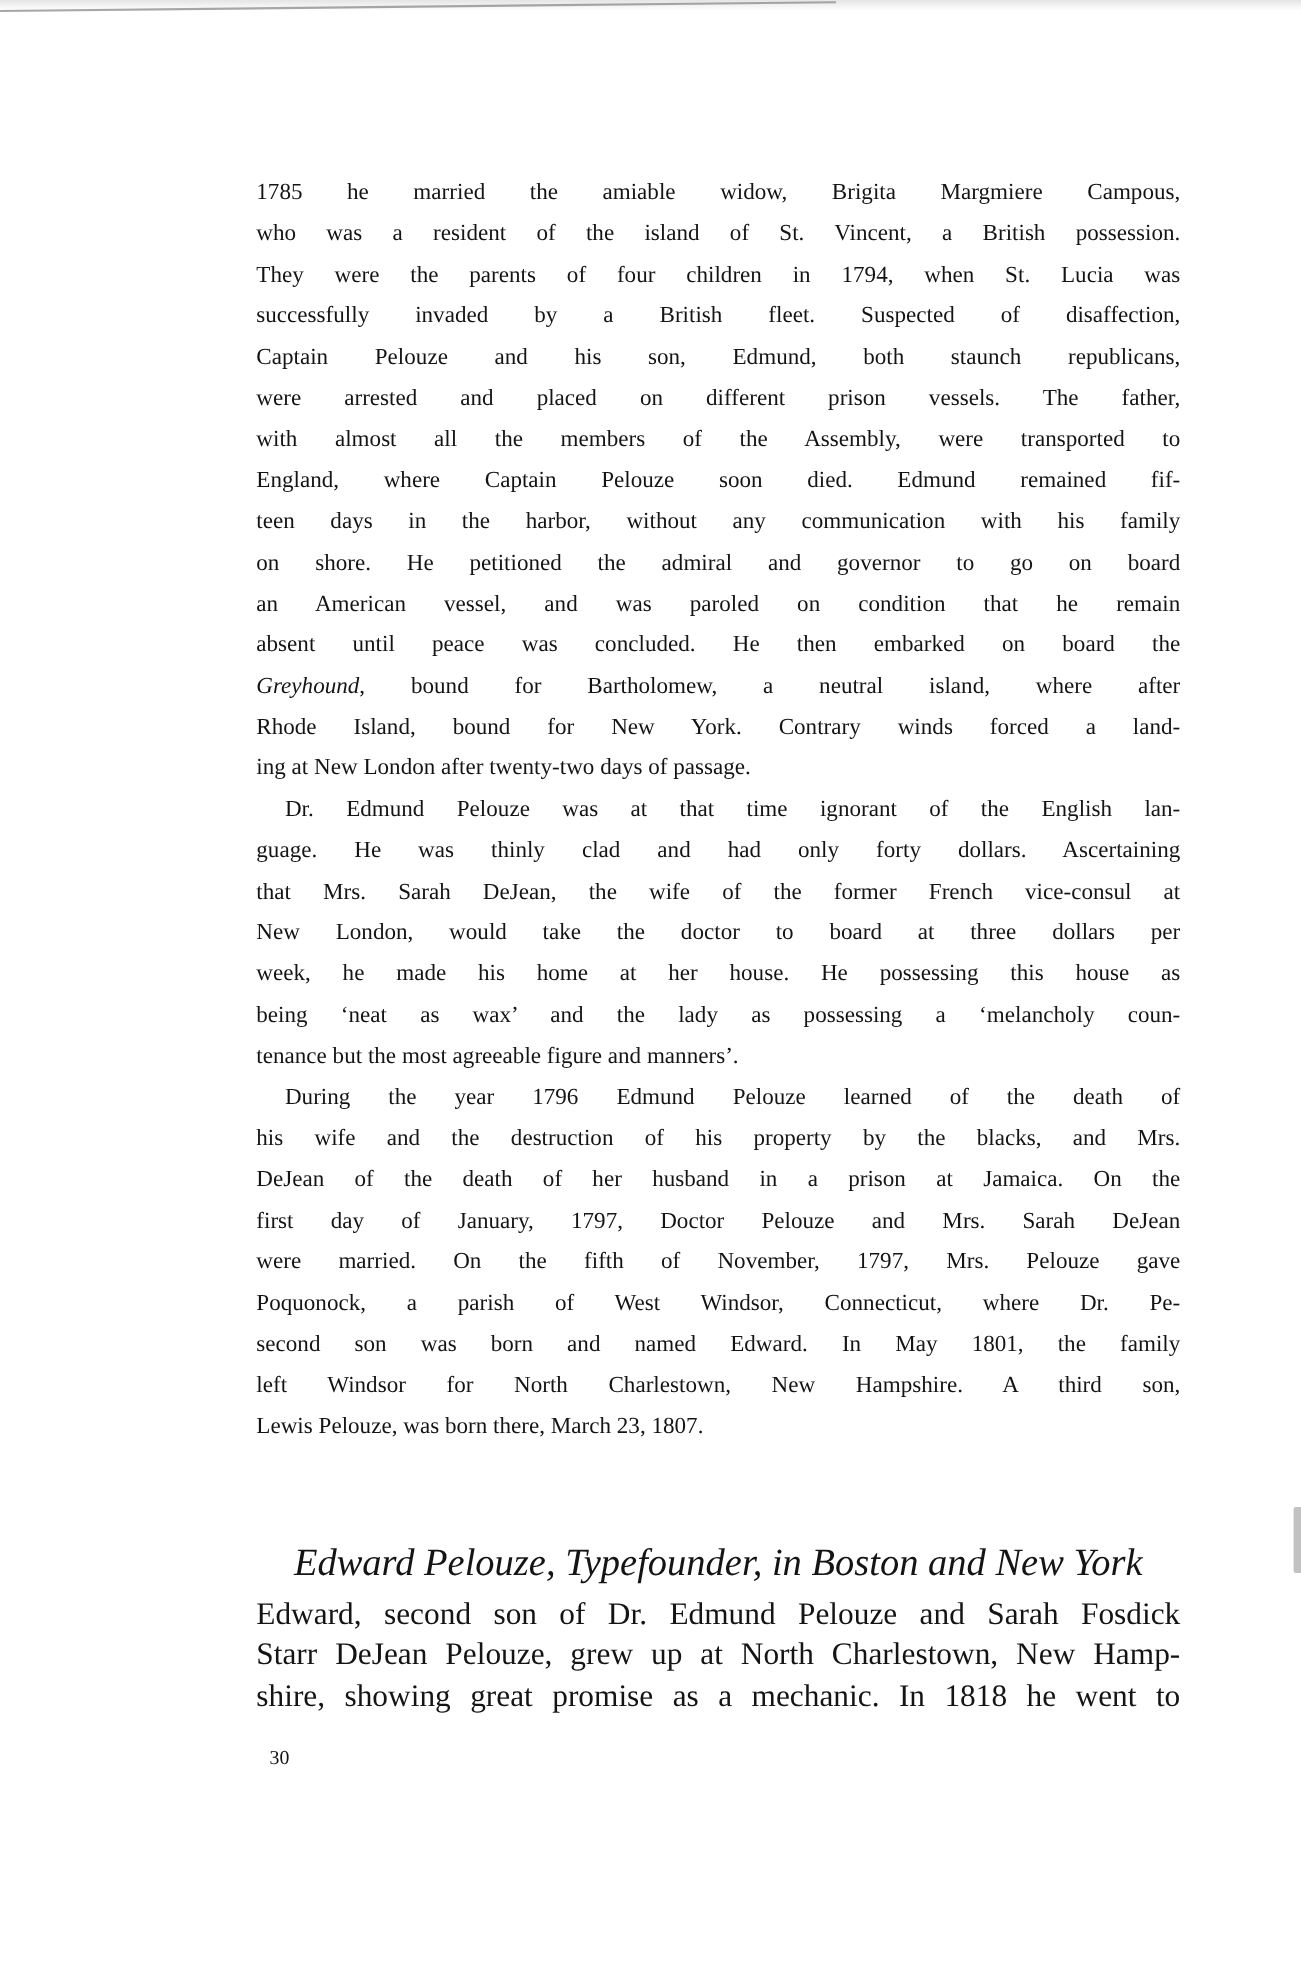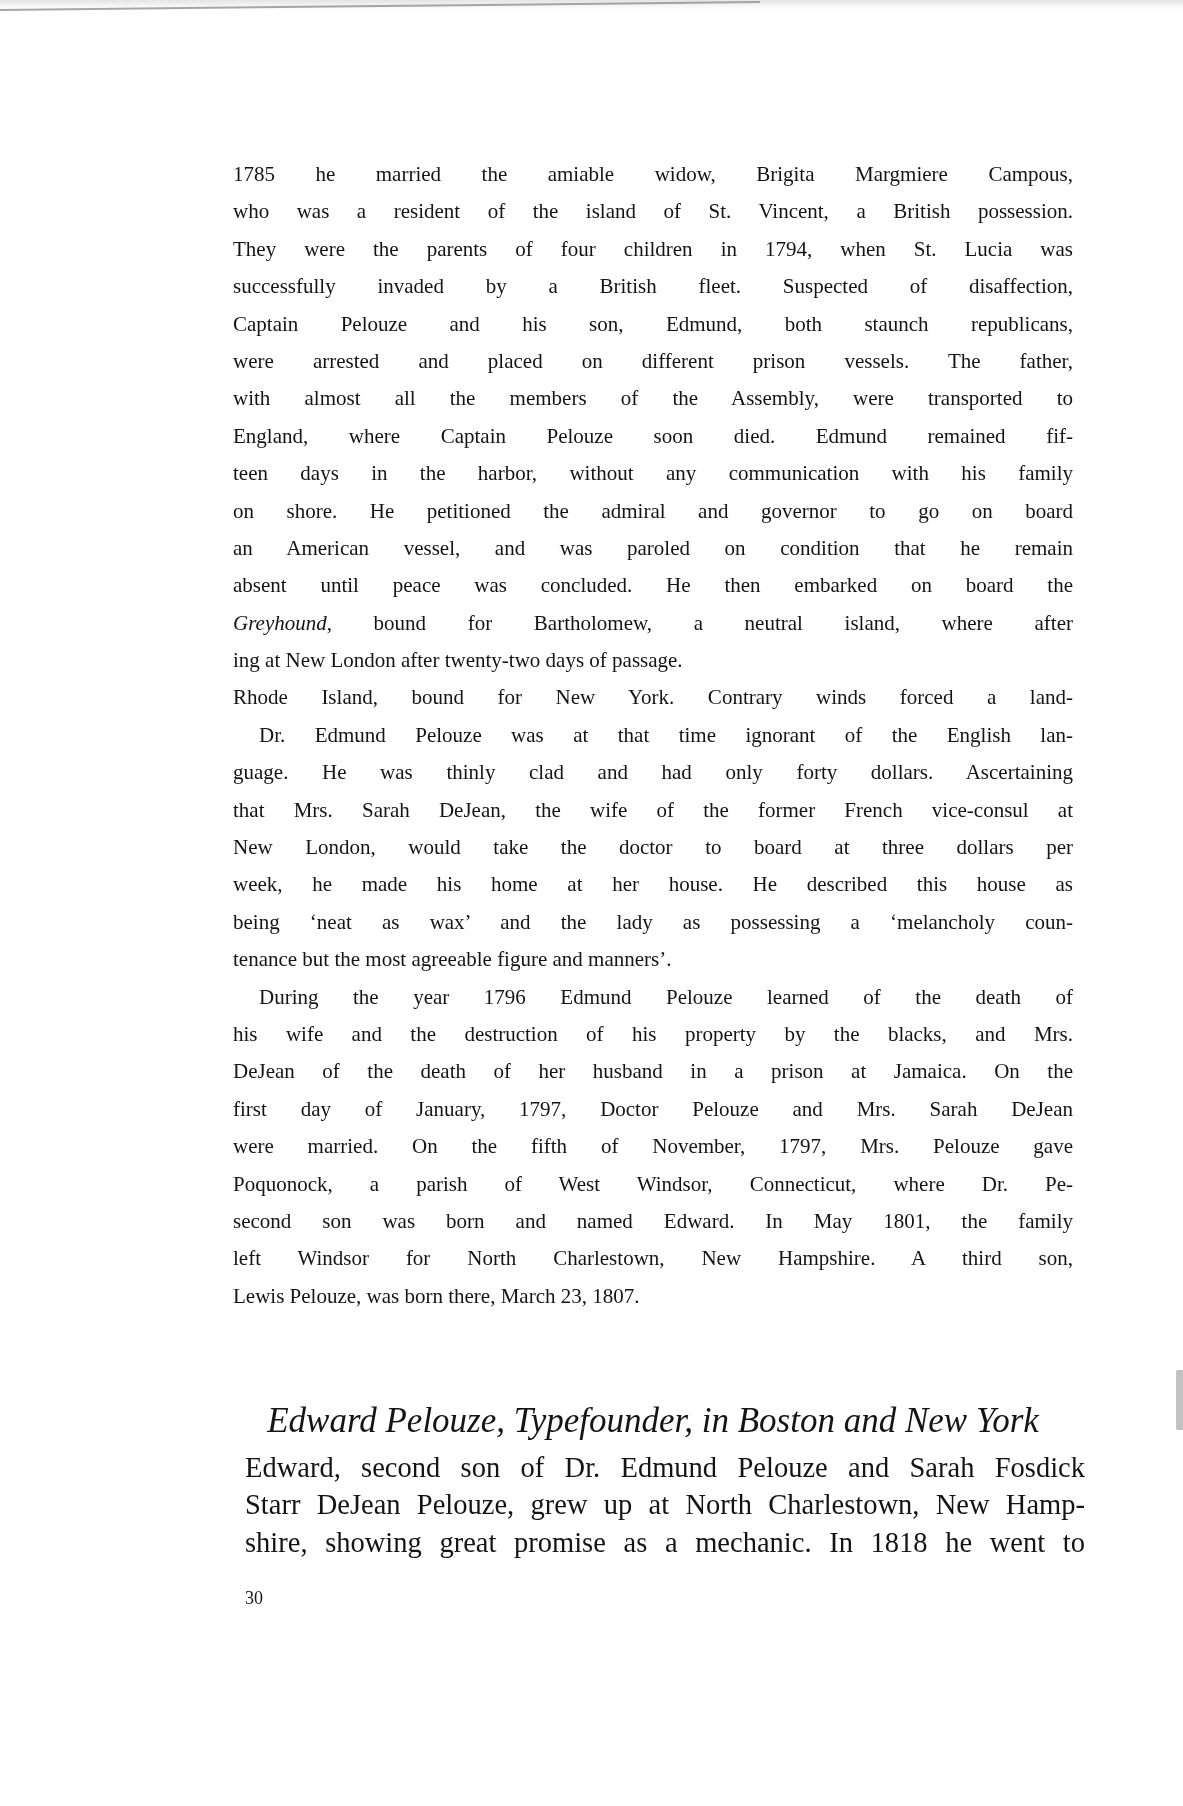--- a/index.html
+++ b/index.html
@@ -75,21 +75,20 @@
       font-size: 35px;
       line-height: 37px;
     }
     .text-block-2 {
       position: absolute;
       left: 233px;
       top: 1449px;
       width: 840px;
       font-size: 28.5px;
       line-height: 37.4px;
-      margin-left: 12px;
     }
     .page-number {
       position: absolute;
       left: 245px;
       top: 1581px;
       font-size: 18px;
       line-height: 34px;
     }
     em.it { font-style: italic; }
   </style>
@@ -108,28 +107,28 @@
   <span class="line">successfully invaded by a British fleet. Suspected of disaffection,</span>
   <span class="line">Captain Pelouze and his son, Edmund, both staunch republicans,</span>
   <span class="line">were arrested and placed on different prison vessels. The father,</span>
   <span class="line">with almost all the members of the Assembly, were transported to</span>
   <span class="line">England, where Captain Pelouze soon died. Edmund remained fif-</span>
   <span class="line">teen days in the harbor, without any communication with his family</span>
   <span class="line">on shore. He petitioned the admiral and governor to go on board</span>
   <span class="line">an American vessel, and was paroled on condition that he remain</span>
   <span class="line">absent until peace was concluded. He then embarked on board the</span>
   <span class="line"><em class="it">Greyhound</em><span>, bound for Bartholomew, a neutral island, where after</span></span>
+  <span class="line">Rhode Island, bound for New York. Contrary winds forced a land-</span>
   <span class="line last">ing at New London after twenty-two days of passage.</span>
-  <span class="line">Rhode Island, bound for New York. Contrary winds forced a land-</span>
 
   <span class="line indent">Dr. Edmund Pelouze was at that time ignorant of the English lan-</span>
   <span class="line">guage. He was thinly clad and had only forty dollars. Ascertaining</span>
   <span class="line">that Mrs. Sarah DeJean, the wife of the former French vice-consul at</span>
   <span class="line">New London, would take the doctor to board at three dollars per</span>
-  <span class="line">week, he made his home at her house. He described this house as</span>
+  <span class="line">week, he made his home at her house. He possessing this house as</span>
   <span class="line">being ‘neat as wax’ and the lady as possessing a ‘melancholy coun-</span>
   <span class="line last">tenance but the most agreeable figure and manners’.</span>
 
   <span class="line indent">During the year 1796 Edmund Pelouze learned of the death of</span>
   <span class="line">his wife and the destruction of his property by the blacks, and Mrs.</span>
   <span class="line">DeJean of the death of her husband in a prison at Jamaica. On the</span>
   <span class="line">first day of January, 1797, Doctor Pelouze and Mrs. Sarah DeJean</span>
   <span class="line">were married. On the fifth of November, 1797, Mrs. Pelouze gave</span>
   <span class="line">Poquonock, a parish of West Windsor, Connecticut, where Dr. Pe-</span>
   <span class="line">second son was born and named Edward. In May 1801, the family</span>

